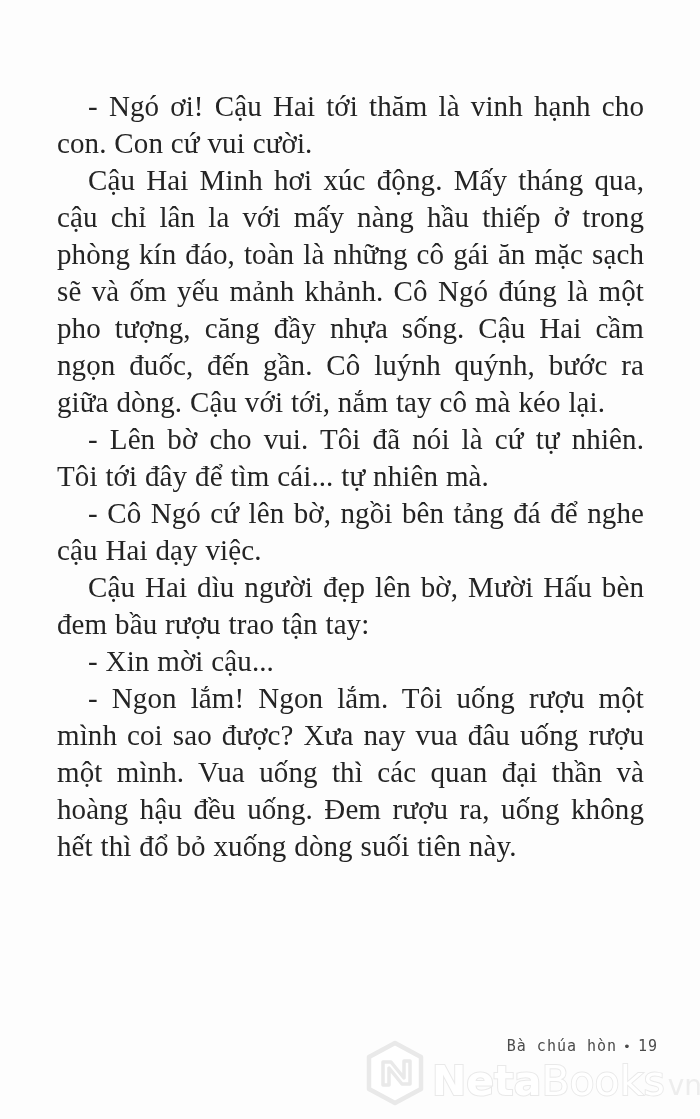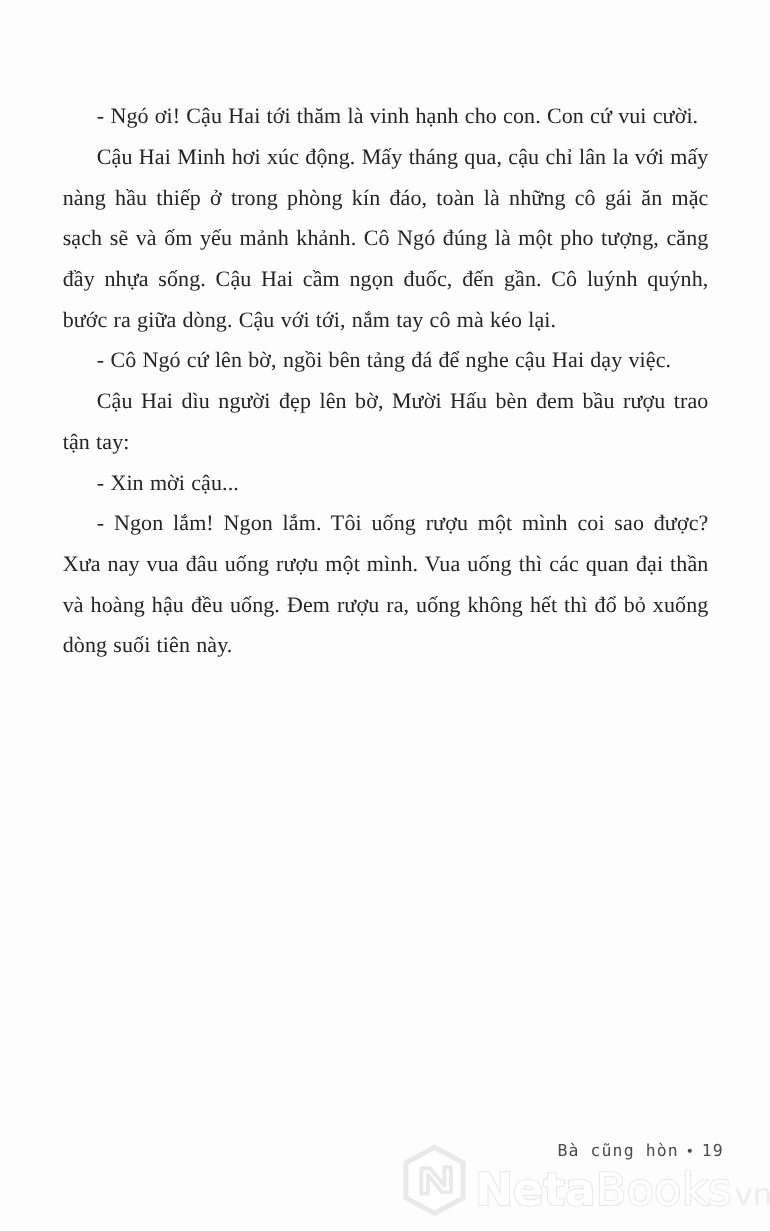--- a/index.html
+++ b/index.html
@@ -21,21 +21,21 @@
   }
   .text-block {
     position: absolute;
     top: 88px;
     left: 57px;
     width: 587px;
     color: #242424;
   }
   .para {
     margin: 0;
-    font-size: 20px;
+    font-size: 29px;
     line-height: 37px;
     text-align: justify;
     text-indent: 31px;
     letter-spacing: 0.1px;
     word-spacing: 0.5px;
   }
   .footer {
     position: absolute;
     top: 1036px;
     right: 42px;
@@ -60,28 +60,29 @@
   }
 </style>
 </head>
 <body>
 
 <div class="page">
 
   <div class="text-block">
       <p class="para">- Ngó ơi! Cậu Hai tới thăm là vinh hạnh cho con. Con cứ vui cười.</p>
       <p class="para">Cậu Hai Minh hơi xúc động. Mấy tháng qua, cậu chỉ lân la với mấy nàng hầu thiếp ở trong phòng kín đáo, toàn là những cô gái ăn mặc sạch sẽ và ốm yếu mảnh khảnh. Cô Ngó đúng là một pho tượng, căng đầy nhựa sống. Cậu Hai cầm ngọn đuốc, đến gần. Cô luýnh quýnh, bước ra giữa dòng. Cậu với tới, nắm tay cô mà kéo lại.</p>
+      <p class="para">- Lên bờ cho vui. Tôi đã nói là cứ tự nhiên. Tôi tới đây để tìm cái... tự nhiên mà.</p>
       <p class="para">- Cô Ngó cứ lên bờ, ngồi bên tảng đá để nghe cậu Hai dạy việc.</p>
       <p class="para">Cậu Hai dìu người đẹp lên bờ, Mười Hấu bèn đem bầu rượu trao tận tay:</p>
       <p class="para">- Xin mời cậu...</p>
       <p class="para">- Ngon lắm! Ngon lắm. Tôi uống rượu một mình coi sao được? Xưa nay vua đâu uống rượu một mình. Vua uống thì các quan đại thần và hoàng hậu đều uống. Đem rượu ra, uống không hết thì đổ bỏ xuống dòng suối tiên này.</p>
     </div>
 
   <div class="footer">
-    <span>Bà cũng hòn</span><span class="sep">•</span><span>19</span>
+    <span>Bà chúa hòn</span><span class="sep">•</span><span>19</span>
   </div>
 
   <svg class="watermark" viewBox="0 0 342 79" xmlns="http://www.w3.org/2000/svg">
 
     <g stroke="#e9e9e9" fill="#ffffff" stroke-width="4.5" stroke-linejoin="round" stroke-linecap="round">
       <path d="M37 3 L63 17 L63 49 L37 63 L11 49 L11 17 Z"></path>
       <path d="M25 45 L25 22 L33 22 L46 38 L46 21 L52 21 L52 44 L44 44 L31 28 L31 45 Z" stroke-width="3.5"></path>
     </g>
 
     <text x="74" y="55" font-family="DejaVu Sans, sans-serif" font-weight="bold" font-size="41" fill="#ffffff" stroke="#e9e9e9" stroke-width="2" style="paint-order: stroke;">

